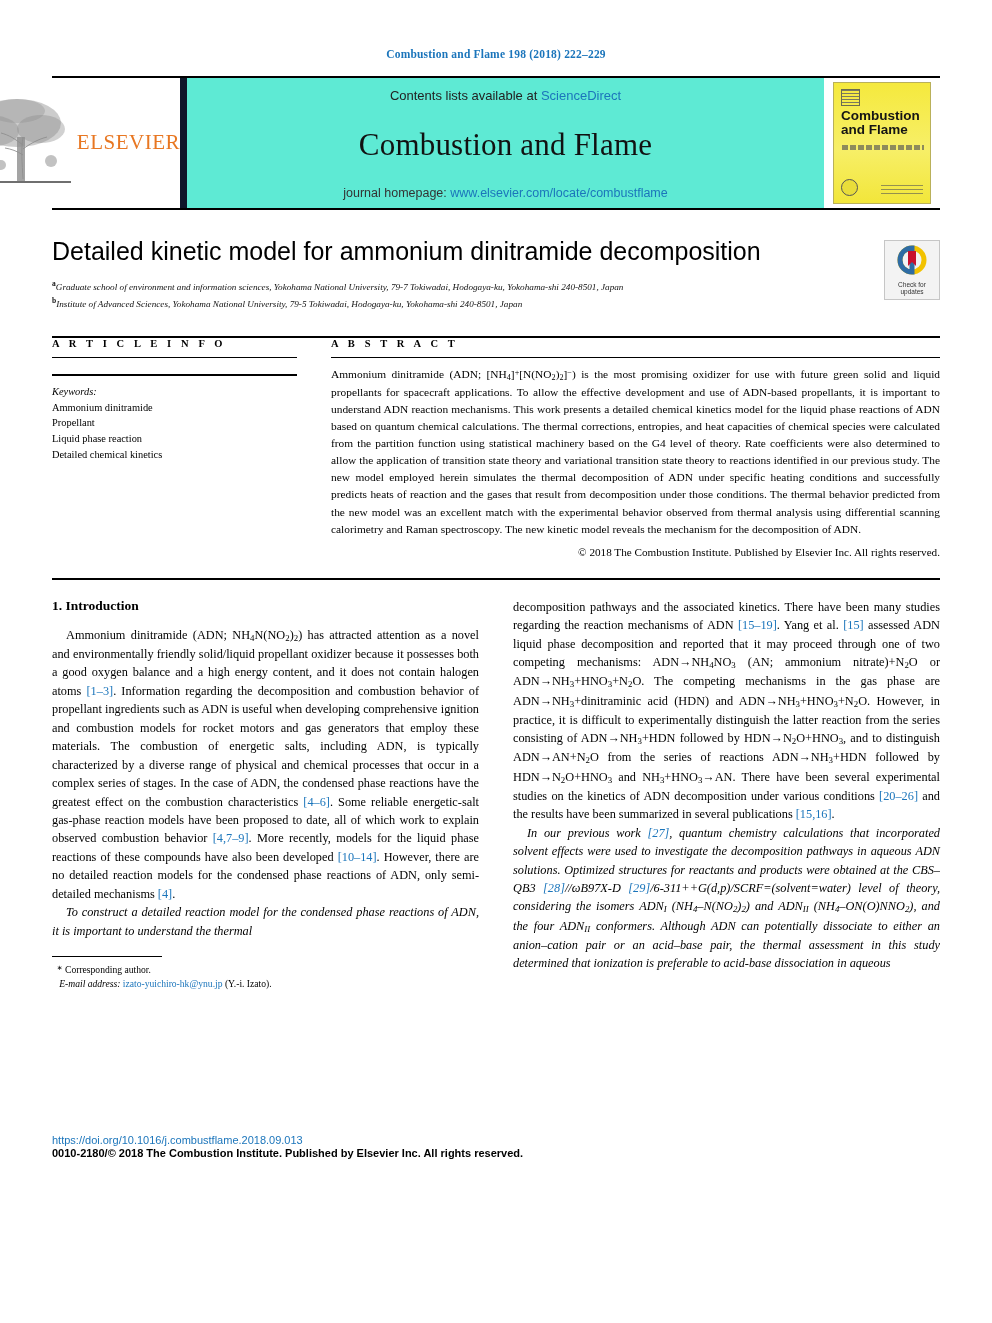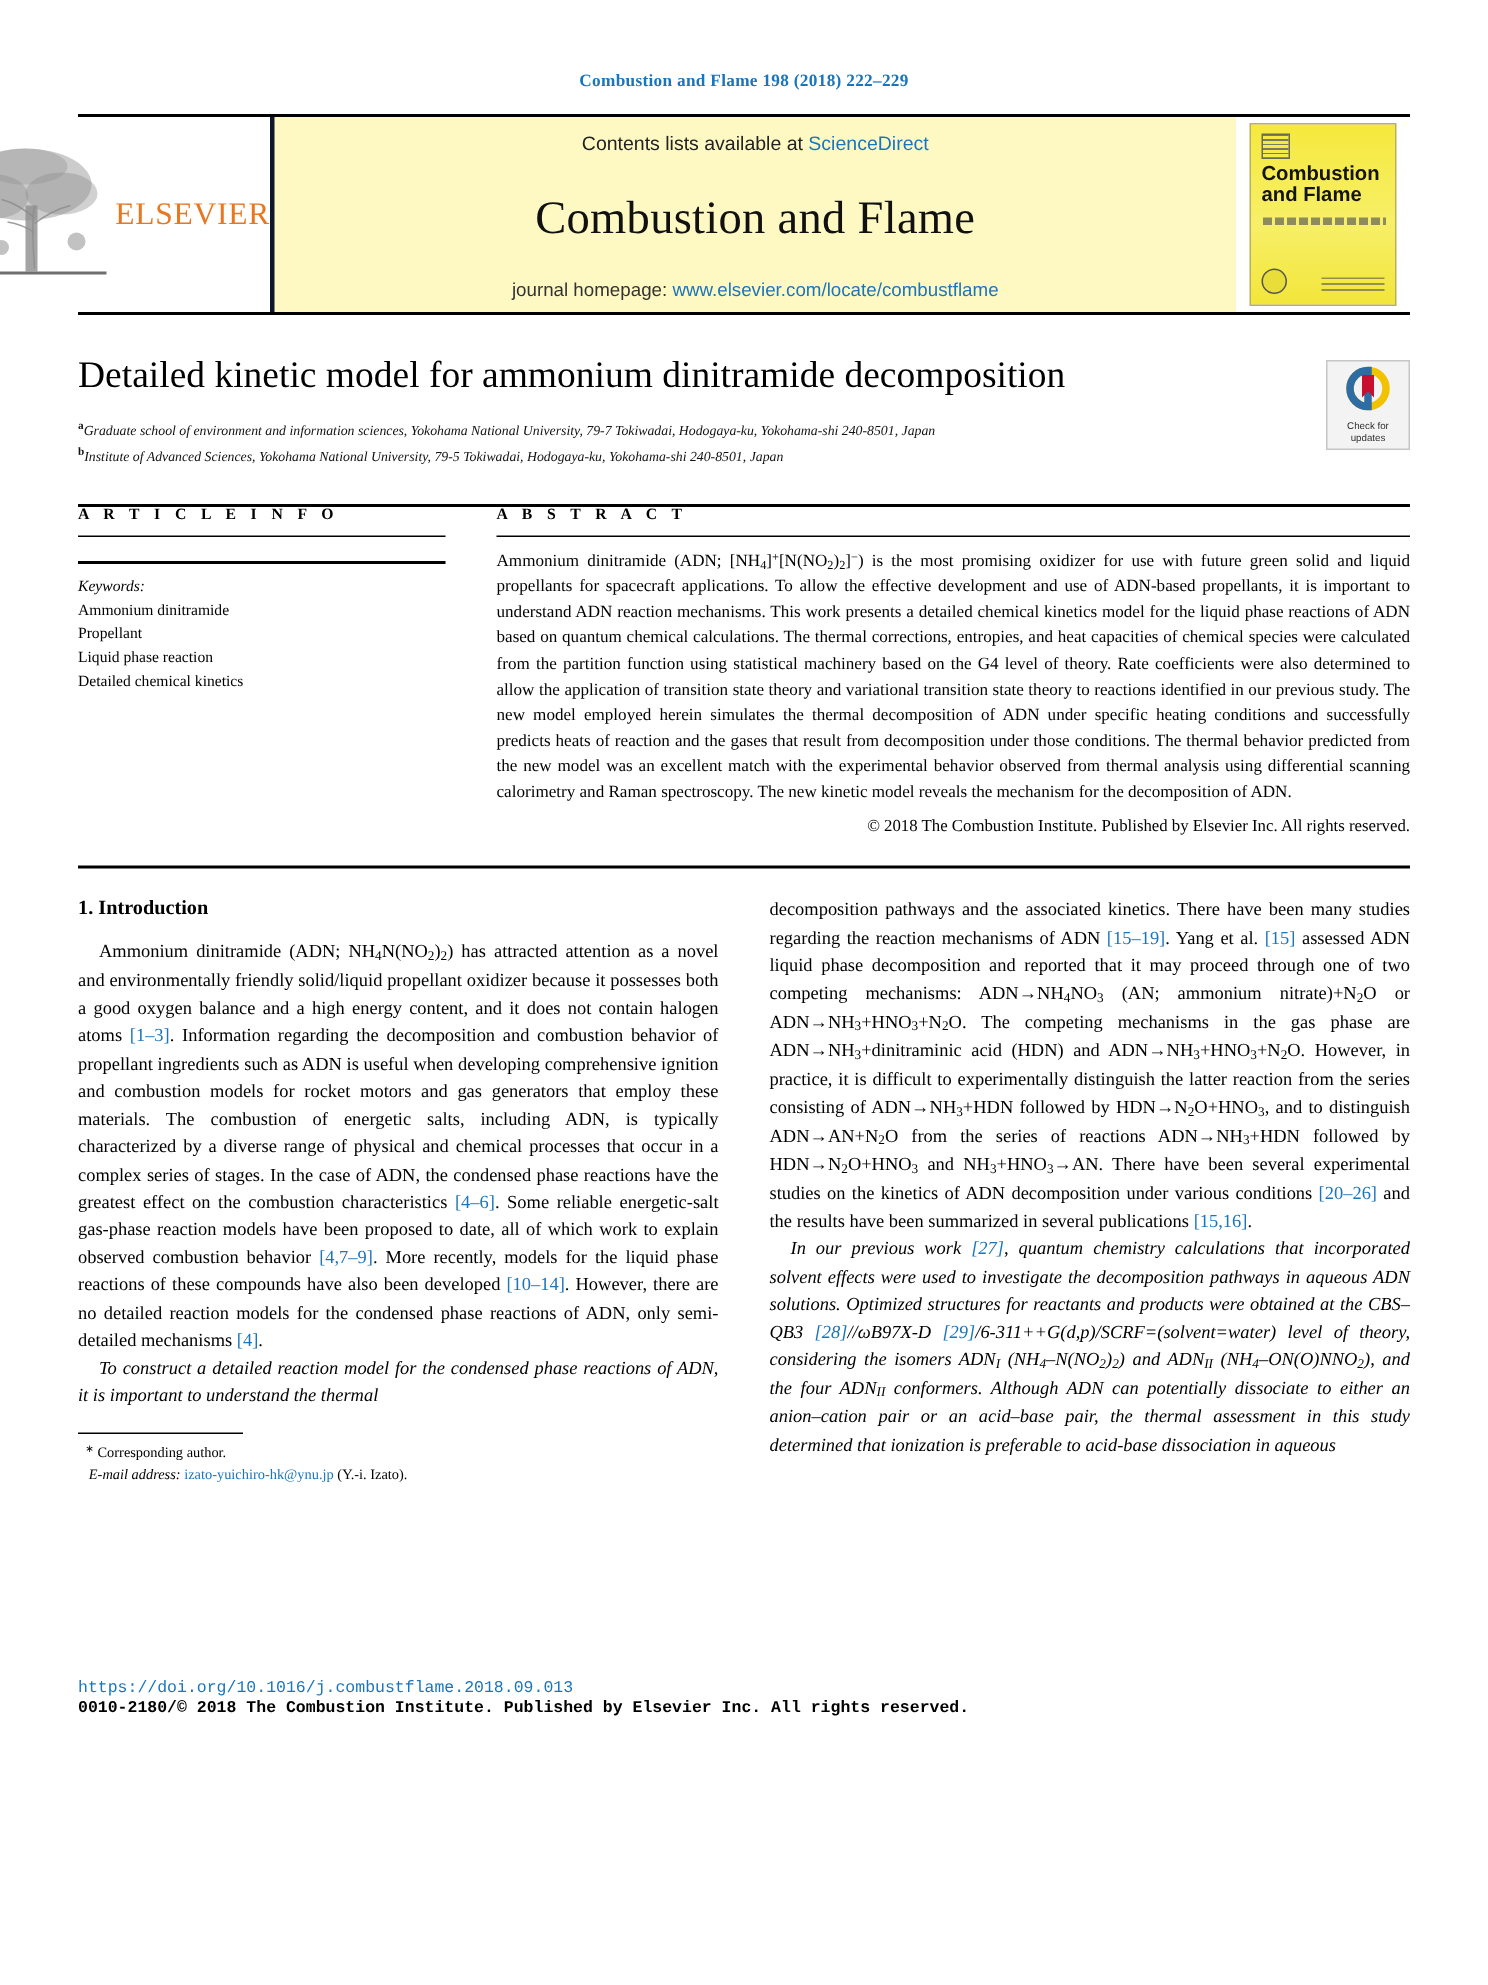--- a/index.html
+++ b/index.html
@@ -58,28 +58,28 @@
   .elsevier-word {
     font-family: "Liberation Serif", serif;
     color: #e87722;
     font-size: 21px;
     letter-spacing: .5px;
     line-height: 1;
     margin-top: 1px;
   }
   .mast-center {
     flex: 1 1 auto;
-    background: #fef9c3;
+    background: #5eead4;
     display: flex;
     flex-direction: column;
     align-items: center;
     justify-content: space-between;
     padding: 10px 0 8px 0;
     box-sizing: border-box;
-    border-left: 3px solid #0f172a;
+    border-left: 7px solid #0f172a;
   }
   .contents-line {
     font-family: "Liberation Sans", sans-serif;
     font-size: 13px;
     color: #222;
   }
   .contents-line a { color: #1b75bb; text-decoration: none; }
   .journal-name {
     font-family: "Liberation Serif", serif;
     font-size: 31px;
@@ -135,21 +135,21 @@
   }
   .cover-foot {
     position: absolute; right: 7px; bottom: 9px; width: 42px; height: 9px;
     background: repeating-linear-gradient(180deg,#555 0 1px, transparent 1px 4px);
     opacity: .6;
   }
 
   
   .title-area { margin-top: 26px; position: relative; }
   .paper-title {
-    font-family: Liberation Serif, serif;
+    font-family: Liberation Sans, sans-serif;
     font-size: 25px;
     line-height: 1.2;
     color: #000;
     max-width: 730px;
     font-weight: normal;
     margin: 0;
   }
   .authors {
     font-family: "Liberation Serif", serif;
     font-size: 17.5px;
@@ -267,22 +267,22 @@
     line-height: 1.5;
     color: #000;
     width: 430px;
   }
   .fn-text .em { font-style: italic; }
   .fn-text a { color: #1b75bb; text-decoration: none; }
 
   .doi-block {
     position: absolute;
     left: 52px;
-    bottom: 68px;
-    font-family: Liberation Mono, monospace;
+    bottom: 54px;
+    font-family: Liberation Sans, sans-serif;
   }
   .doi-link { color: #1b75bb; font-size: 11px; text-decoration: none; display: block; }
   .doi-copy { font-size: 11px; font-weight: bold; color: #000; margin-top: 1px; }
 
   sub { font-size: .72em; vertical-align: -0.22em; }
   sup.note { font-size: .72em; vertical-align: 0.42em; }
 </style>
 </head>
 <body>
 

